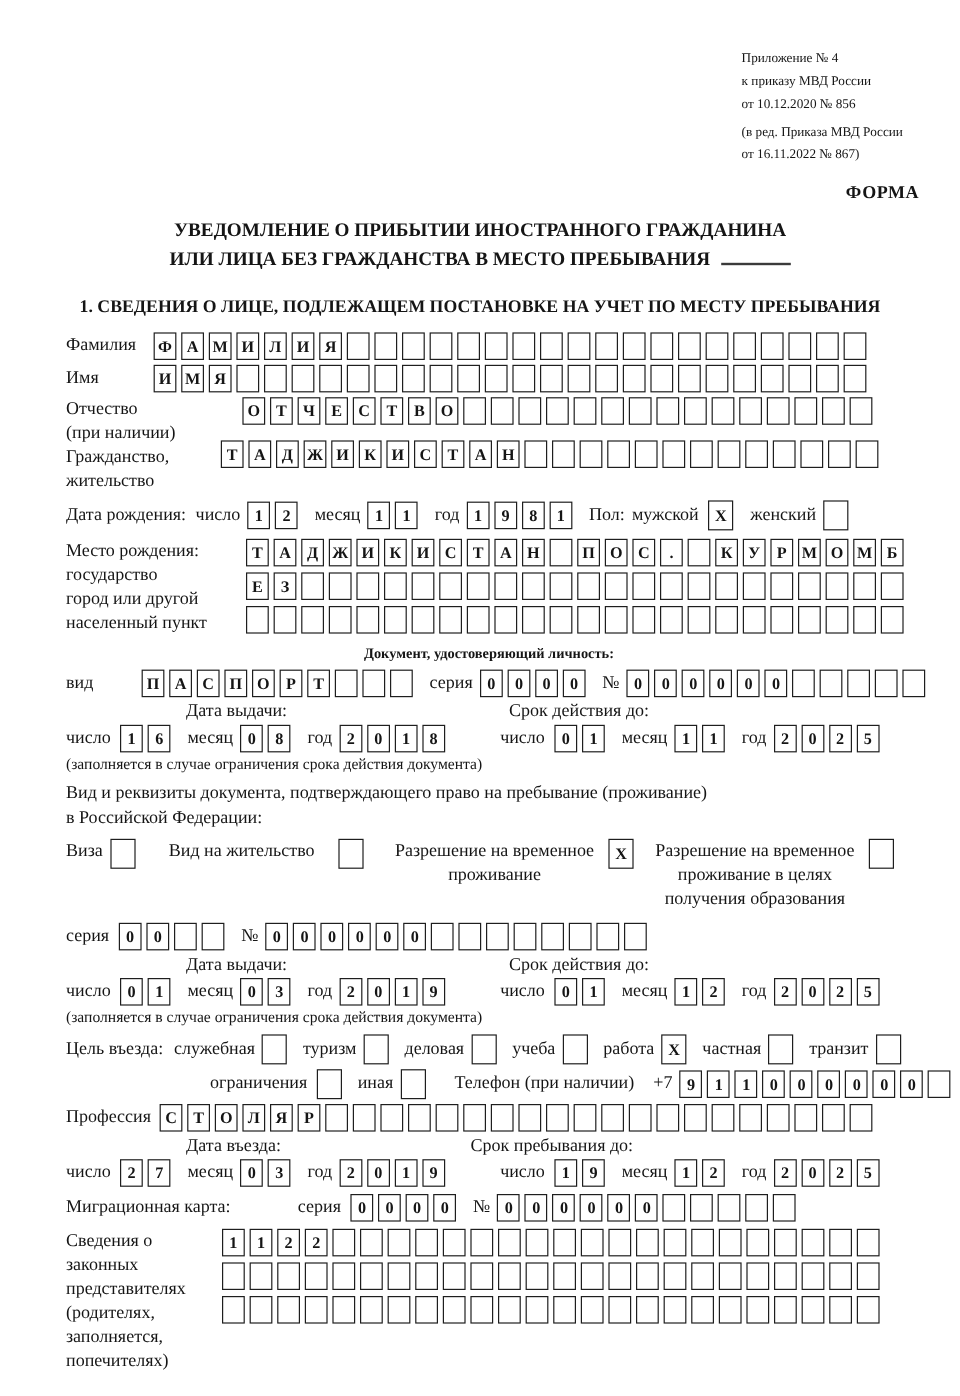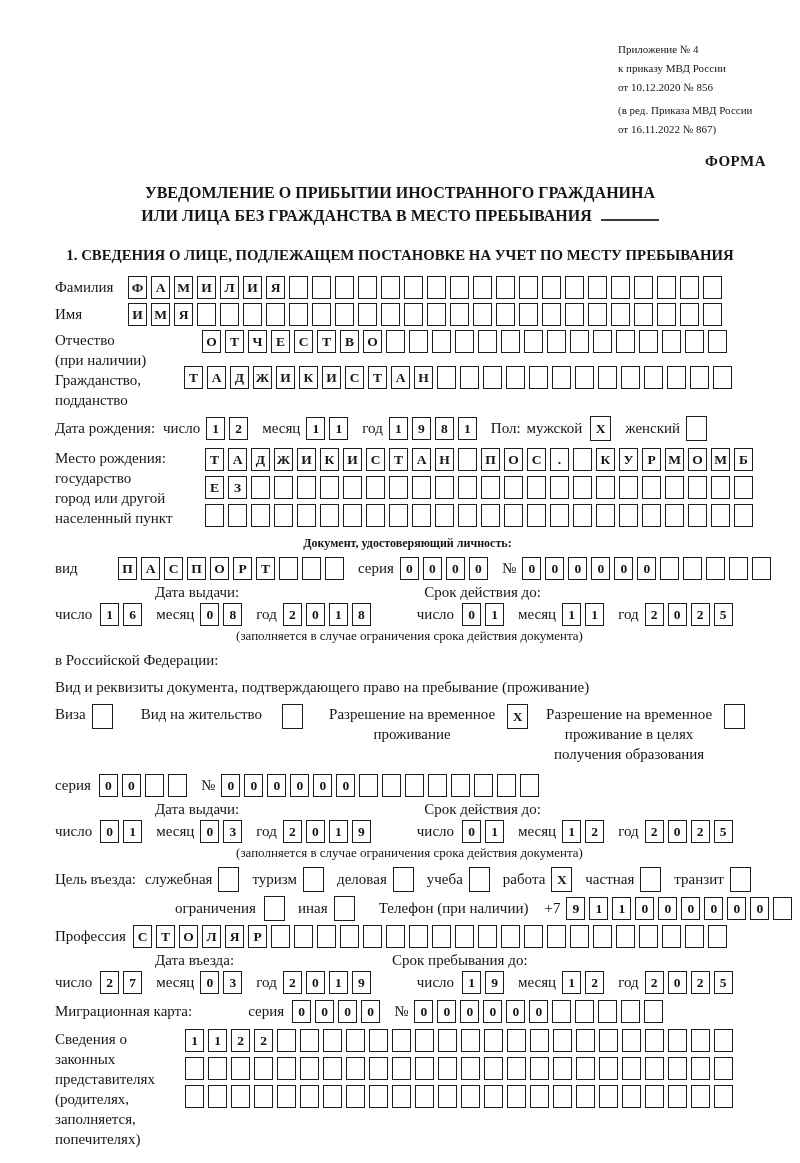--- a/index.html
+++ b/index.html
@@ -24,21 +24,21 @@
   .cellcol .cells{display:flex;margin-bottom:5px;}
   .sub{flex:none;margin:0 6px 0 10px;}
   .sub.first{margin-left:0;}
   .doccenter{text-align:center;font-weight:bold;margin:4px 40px 6px 0;font-size:12px;}
   .datehead{display:flex;font-size:15px;margin:2px 0 2px 0;}
   .dh1{margin-left:100px;}
   .dh2{margin-left:185px;}
   .dh2.wide{margin-left:158px;}
   .daterow{display:flex;align-items:center;margin-bottom:2px;}
   .rgroup{display:flex;align-items:center;margin-left:42px;}
-  .note{font-size:13px;text-align:center;padding-right:36px;margin:1px 0 6px 0;}
+  .note{font-size:13px;text-align:left;padding-right:36px;margin:1px 0 6px 0;}
   .intro{line-height:21px;margin-top:6px;}
   .permits{margin:6px 0 10px 0;}
   .permcol{text-align:center;line-height:20px;flex:none;}
   .purp .sub{margin:0 6px 0 9px;}
   .row2purp{padding-left:120px;}
   .repnote{font-size:13px;text-align:center;margin-top:8px;width:580px;}
   .gap8{margin-left:8px;}
 </style>
 </head>
 <body>
@@ -126,21 +126,21 @@
           <span class="cb"></span>
           <span class="cb"></span>
         </span>
     </div>
 
     <div class="row top" style="margin-bottom:6px">
       <div class="lblcol" style="width:129px">
         <div>Отчество</div>
         <div>(при наличии)</div>
         <div>Гражданство,</div>
-        <div>подданство</div>
+        <div>жительство</div>
       </div>
       <div class="cellcol">
         <span class="cells" style="margin-left:18px;margin-bottom:13px">
             <span class="cb">О</span>
             <span class="cb">Т</span>
             <span class="cb">Ч</span>
             <span class="cb">Е</span>
             <span class="cb">С</span>
             <span class="cb">Т</span>
             <span class="cb">В</span>
@@ -385,22 +385,22 @@
         <span class="cells">
             <span class="cb">2</span>
             <span class="cb">0</span>
             <span class="cb">2</span>
             <span class="cb">5</span>
           </span>
       </span>
     </div>
     <div class="note">(заполняется в случае ограничения срока действия документа)</div>
 
+    <div class="intro">Вид и реквизиты документа, подтверждающего право на пребывание (проживание)</div>
     <div class="intro" style="margin-top:0">в Российской Федерации:</div>
-    <div class="intro">Вид и реквизиты документа, подтверждающего право на пребывание (проживание)</div>
 
     <div class="row top permits">
       <span style="margin-top:2px">Виза</span>
       <span class="cells lg" style="margin-left:6px">
           <span class="cb"></span>
         </span>
       <span style="margin:2px 0 0 24px">Вид на жительство</span>
       <span class="cells lg" style="margin-left:20px">
           <span class="cb"></span>
         </span>

